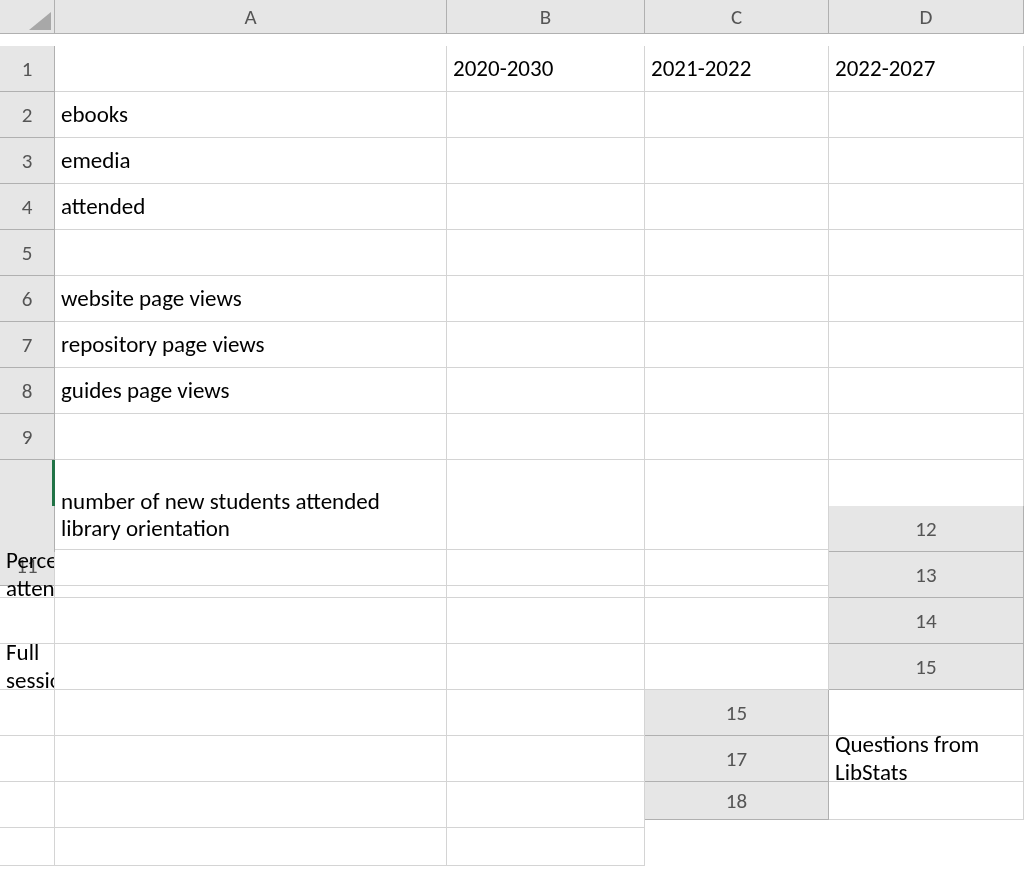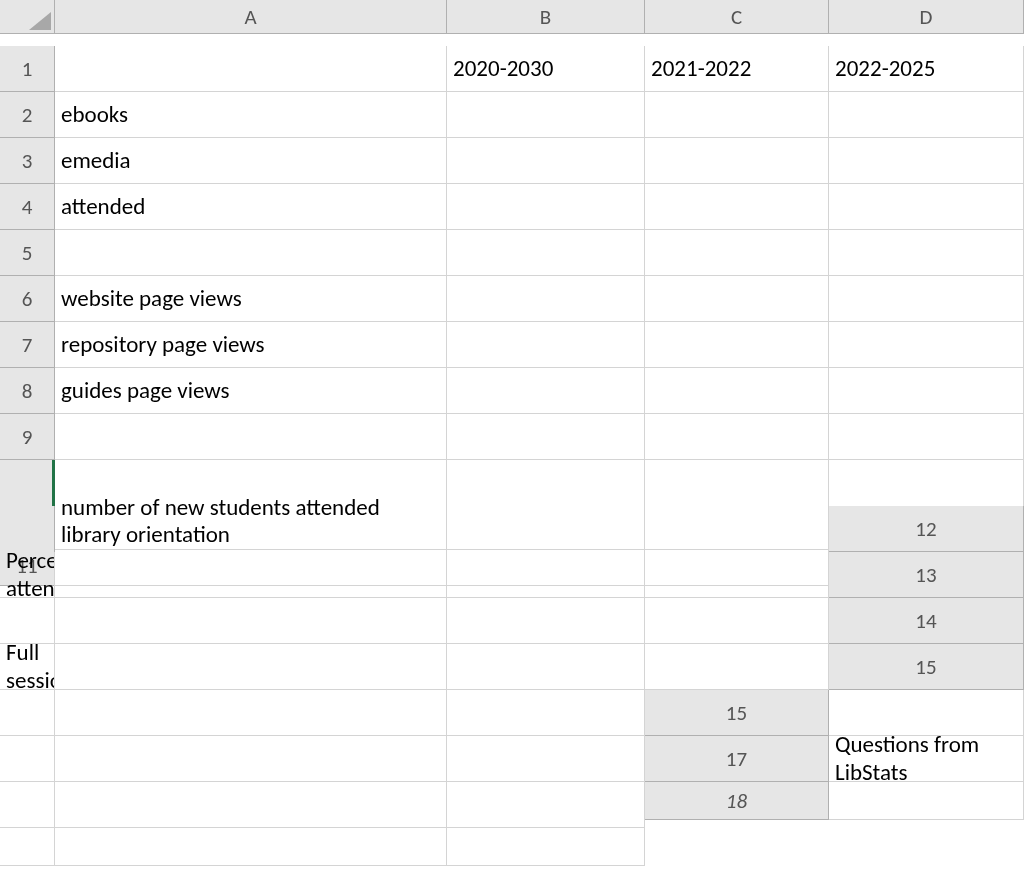--- a/index.html
+++ b/index.html
@@ -67,43 +67,44 @@
       border-bottom: 1px solid #d4d4d4;
       padding: 0 6px;
       display: flex;
       align-items: center;
       white-space: pre-wrap;
       overflow: hidden;
       line-height: 1.2;
     }
     .cell.align-end {
       align-items: flex-end;
+      padding-bottom: 6px;
     }
     .row-h-34 { height: 34px; }
     .row-h-46 { height: 46px; }
     .row-h-90 { height: 90px; }
     .row-h-80 { height: 80px; }
-    .row-h-38 { height: 38px; font-style: italic; }
+    .row-h-38 { height: 38px; }
   </style>
 </head>
 <body>
 
 <div class="spreadsheet">
 
   <div class="corner-cell row-h-34"></div>
   <div class="col-header row-h-34">A</div>
   <div class="col-header row-h-34">B</div>
   <div class="col-header row-h-34">C</div>
   <div class="col-header row-h-34">D</div>
 
   <div class="row-header row-h-46">1</div>
   <div class="cell row-h-46"></div>
   <div class="cell row-h-46">2020-2030</div>
   <div class="cell row-h-46">2021-2022</div>
-  <div class="cell row-h-46">2022-2025</div>
+  <div class="cell row-h-46">2022-2027</div>
 
   <div class="row-header row-h-46">2</div>
   <div class="cell row-h-46">ebooks</div>
   <div class="cell row-h-46"></div>
   <div class="cell row-h-46"></div>
   <div class="cell row-h-46"></div>
 
   <div class="row-header row-h-46">3</div>
   <div class="cell row-h-46">emedia</div>
   <div class="cell row-h-46"></div>

